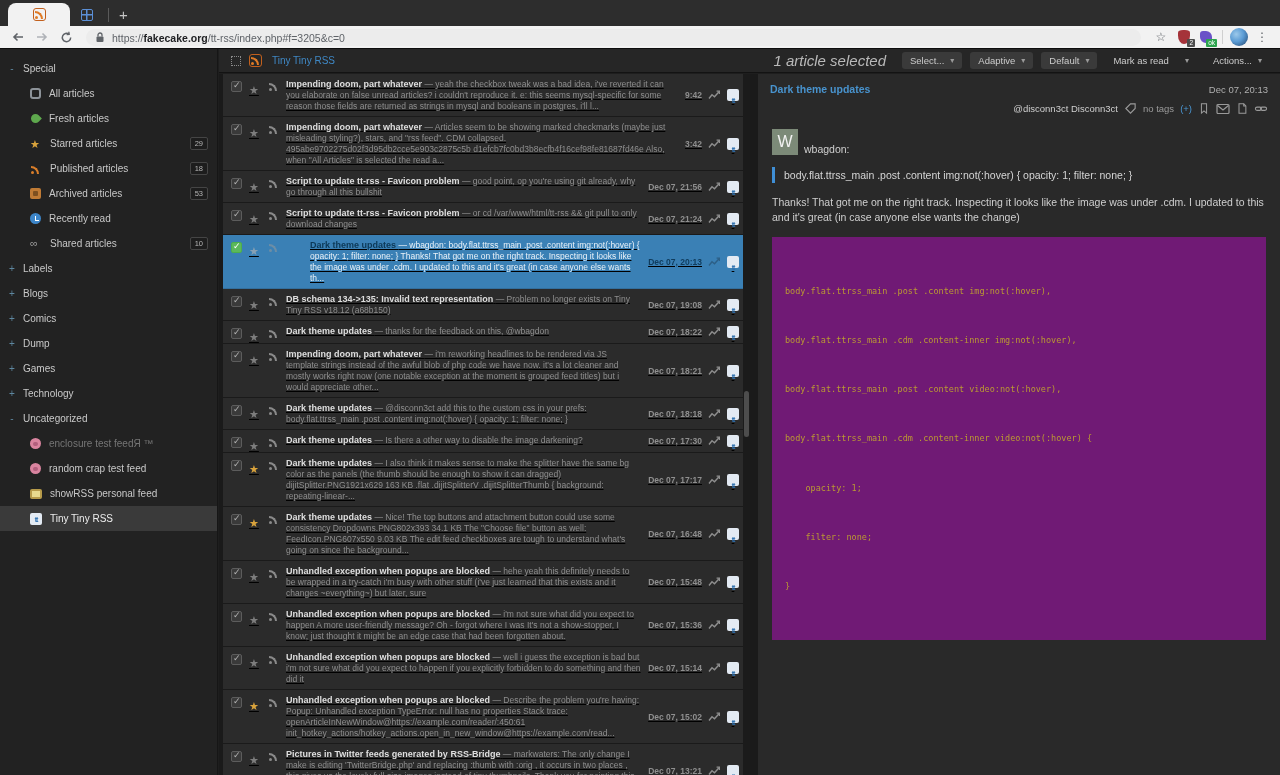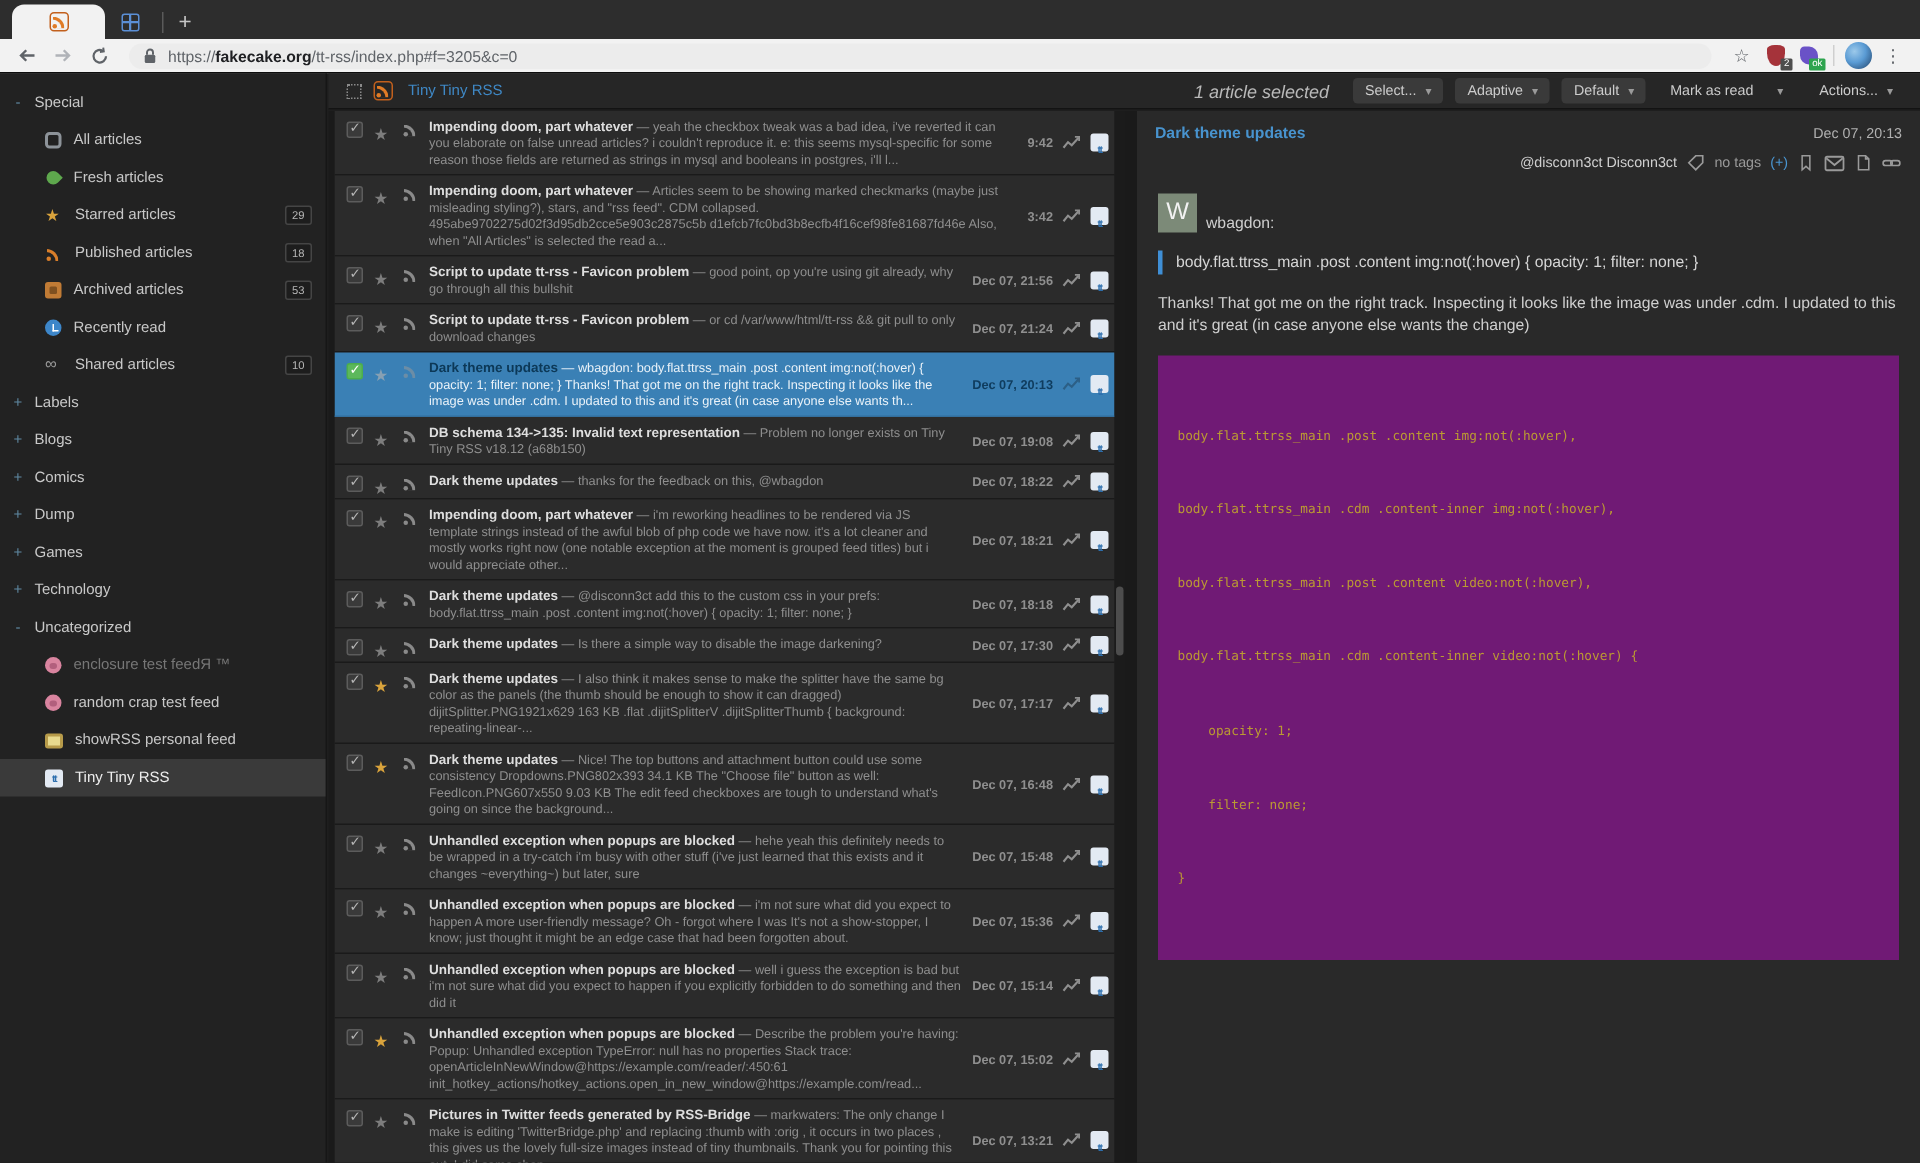--- a/index.html
+++ b/index.html
@@ -89,47 +89,47 @@
   .ic-ttrss { width:12px; height:12px; background:#e3eaf3; border-radius:2px; text-align:center; }
   .ic-ttrss::before { content:"tt"; font-weight:bold; font-size:7px; line-height:12px; color:#2d6fae; letter-spacing:-1px; }
 
   
   .main { position:absolute; left:219px; top:0; right:0; bottom:0; }
   .toolbar { height:24px; background:#262626; border-bottom:1px solid #131313;
              display:flex; align-items:center; padding:0 10px 0 12px; gap:8px; }
   .ic-expand { width:10px; height:10px; border:1px dotted #8a8a8a; }
   .feed-title { color:#3f88c5; font-size:10px; margin-left:2px; }
   .tb-spacer { flex:1; }
-  .sel-info { font-style:italic; color:#b9b9b9; font-size:12px; margin-right:8px; }
+  .sel-info { font-style:italic; color:#b9b9b9; font-size:15px; margin-right:8px; }
   .btn { display:flex; align-items:center; gap:6px; color:#cccccc; font-size:9.5px; padding:3px 8px; border-radius:3px; }
   .btn.filled { background:#3a3a3a; }
   .caret { color:#9a9a9a; font-size:8px; }
 
   .panes { position:absolute; top:25px; left:0; right:0; bottom:0; display:flex; }
   .pane-gap { width:4px; background:#1a1a1a; }
 
   
-  .list-wrap { width:527px; position:relative; background:#1e1e1e; overflow:hidden; }
+  .list-wrap { width:527px; position:relative; background:#1e1e1e; overflow:hidden;text-decoration:underline; }
   .rows { margin-right:7px; }
   .row { display:flex; background:#2b2b2b; border-bottom:1px solid #1a1a1a; padding:4px 4px 4px 8px; gap:7px; }
   .row-icons { display:flex; align-items:center; gap:7px; align-self:flex-start; padding-top:2px; }
   .cb { width:11px; height:11px; background:#3a3a3a; border:1px solid #5c5c5c; border-radius:2px; position:relative; }
   .cb::after { content:"✓"; position:absolute; left:1px; top:-1.5px; font-size:9px; color:#b5b5b5; }
   .row-star { width:12px; height:12px; }
   .row-star::before { content:"★"; font-size:11px; line-height:12px; color:#7d7d7d; }
   .row.starred .row-star::before { color:#d9a33c; }
   .row-rss { color:#8a8a8a; }
   .row-text { flex:1; font-size:8.5px; line-height:11px; color:#8f8f8f; padding-top:1px; }
   .row-title { color:#dedede; font-weight:bold; font-size:9px; }
   .row-right { display:flex; align-items:center; gap:6px; align-self:center; }
   .row-date { color:#8f8f8f; font-size:8.5px; white-space:nowrap; font-weight:bold; }
   .row-trend { color:#8f8f8f; display:flex; }
   .row.selected { background:#3a80b5; border-bottom-color:#336f9d; }
   .row.selected .row-title { color:#0c3857; }
-  .row.selected .row-text { color:#eaf2f9; }
+  .row.selected .row-text { color:#eaf2f9;margin-left:24px; }
   .row.selected .row-date { color:#0f3c5e; }
   .row.selected .cb { background:#5cb85c; border-color:#4cae4c; }
   .row.selected .cb::after { color:#fff; }
   .row.selected .row-star::before { color:#87a0b3; }
   .row.selected .row-rss { color:#6c8da6; }
   .row.selected .row-trend { color:#2c5f86; }
 
   .list-scrollbar { position:absolute; right:0; top:0; bottom:0; width:7px; background:#1b1b1b; }
   .list-thumb { position:absolute; left:1px; right:1px; top:317px; height:46px; background:#4d4d4d; border-radius:3px; }
 
@@ -528,21 +528,21 @@
                 <span class="ic ic-ttrss"></span>
               </span>
             </div>
 
             <div class="row">
               <span class="row-icons">
                 <span class="cb"></span>
                 <span class="row-star"></span>
                 <span class="row-rss rss-shape"></span>
               </span>
-              <span class="row-text"><span class="row-title">Dark theme updates</span> <span>— Is there a simple way to disable the image darkening?</span></span>
+              <span class="row-text"><span class="row-title">Dark theme updates</span> <span>— Is there a other way to disable the image darkening?</span></span>
               <span class="row-right">
                 <span class="row-date">Dec 07, 17:30</span>
                 <span class="row-trend">
                   <svg width="13" height="10" viewBox="0 0 13 10">
                     <path d="M1 8.5 L4 4.8 L6.5 6.8 L11 1.8" fill="none" stroke="currentColor" stroke-width="1.4"></path>
                     <path d="M8.6 1.2 L11.4 1.2 L11.4 4" fill="none" stroke="currentColor" stroke-width="1.2"></path>
                   </svg>
                 </span>
                 <span class="ic ic-ttrss"></span>
               </span>

